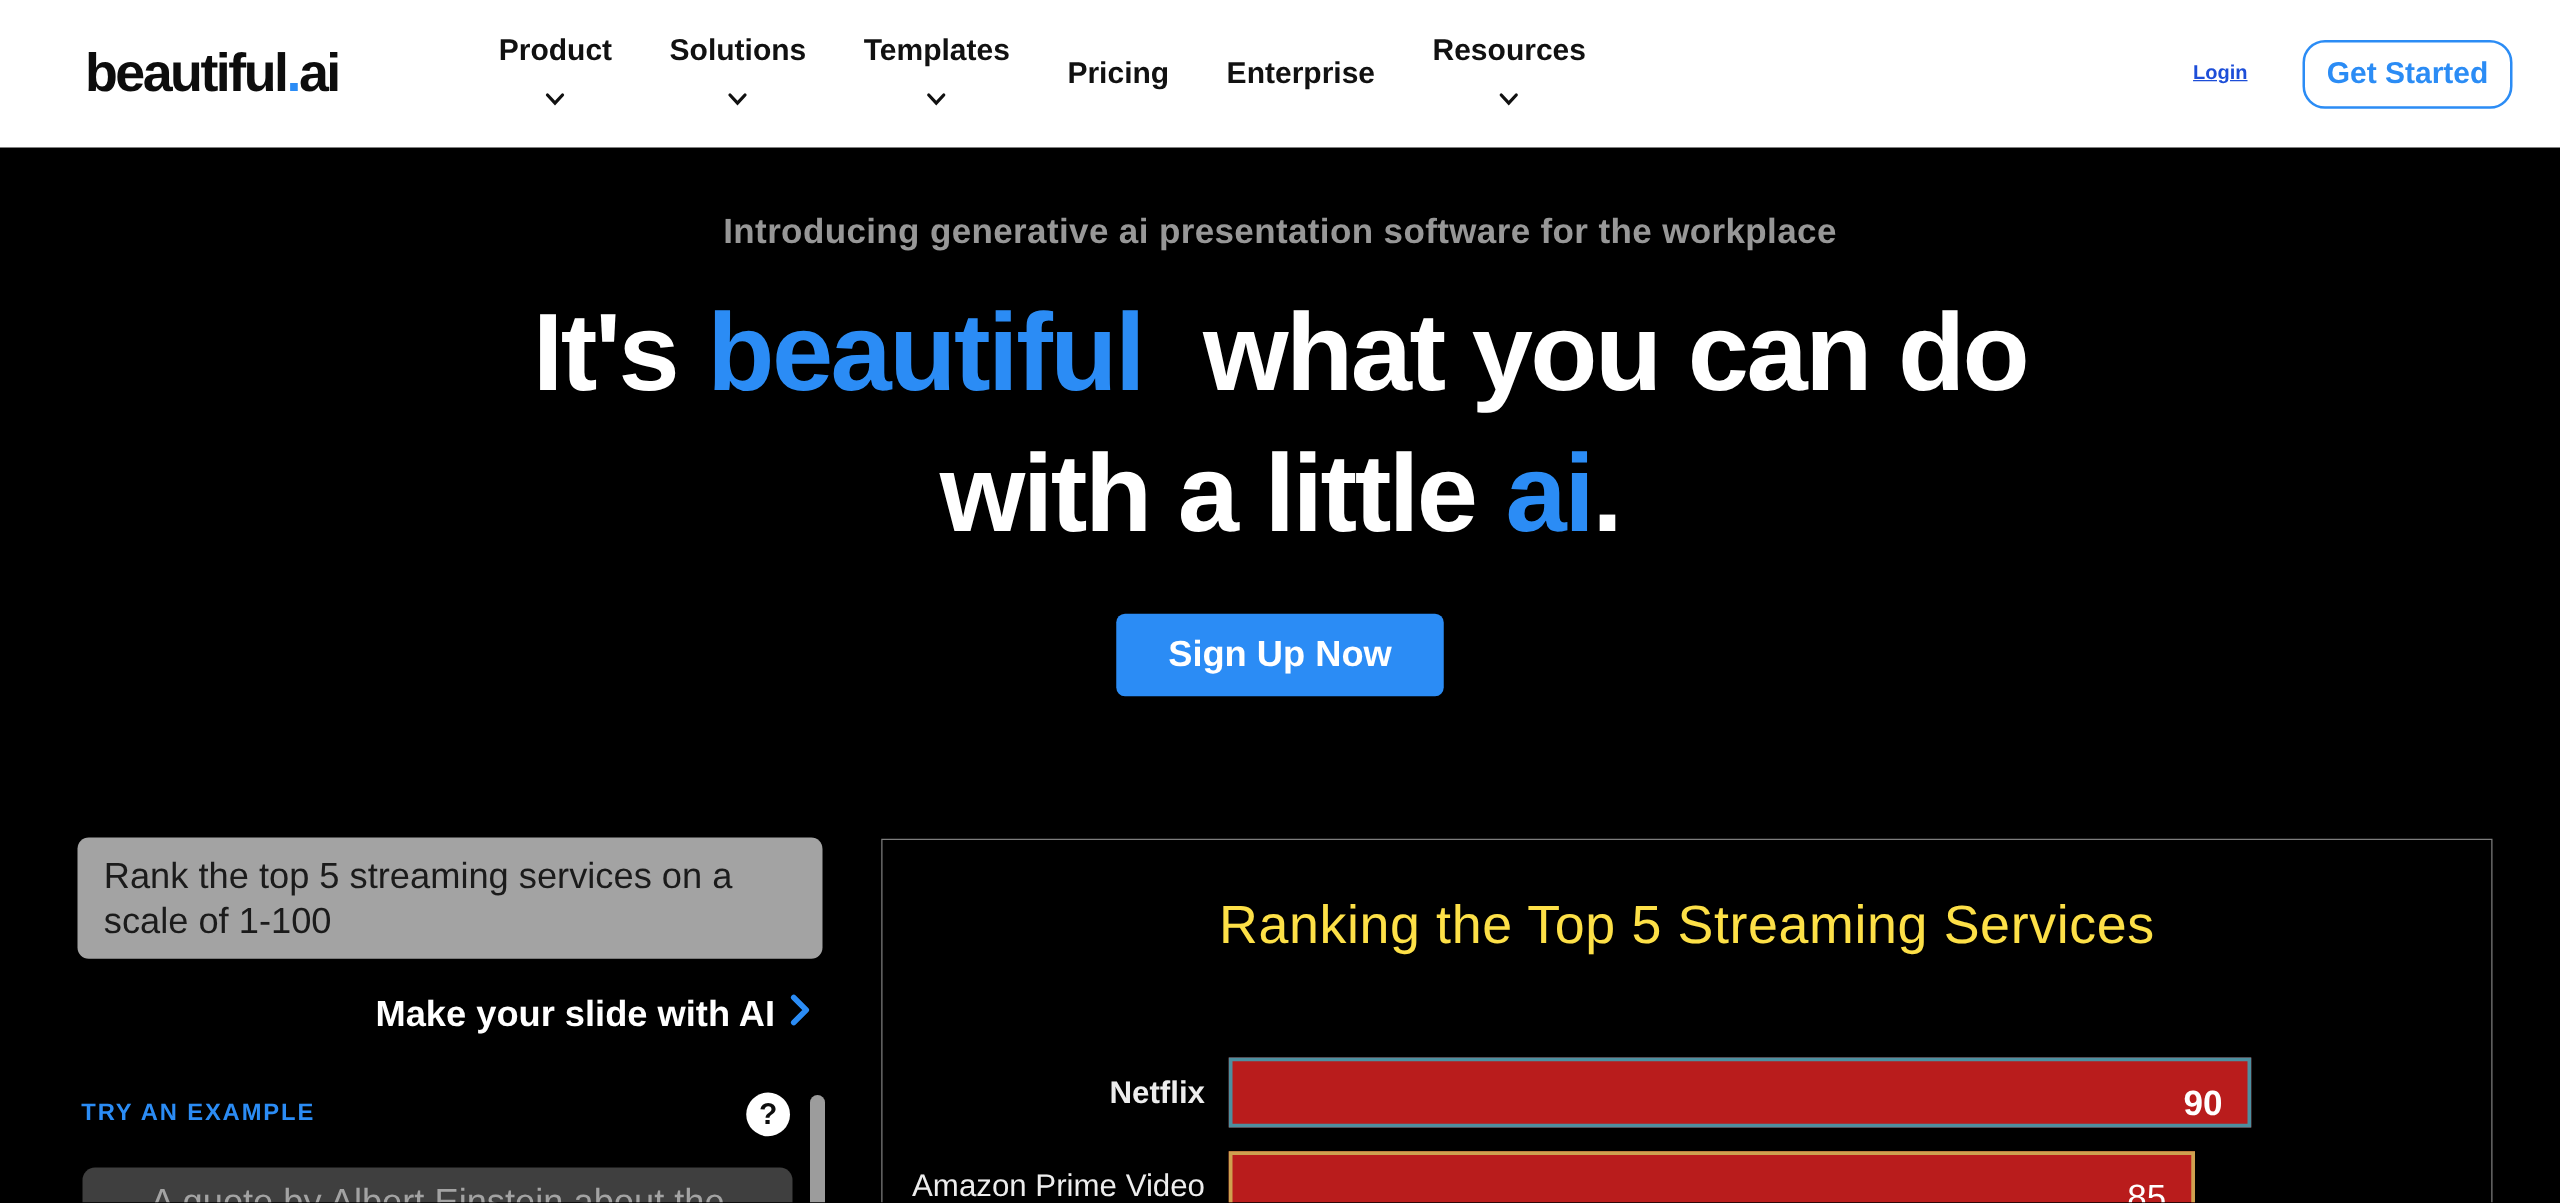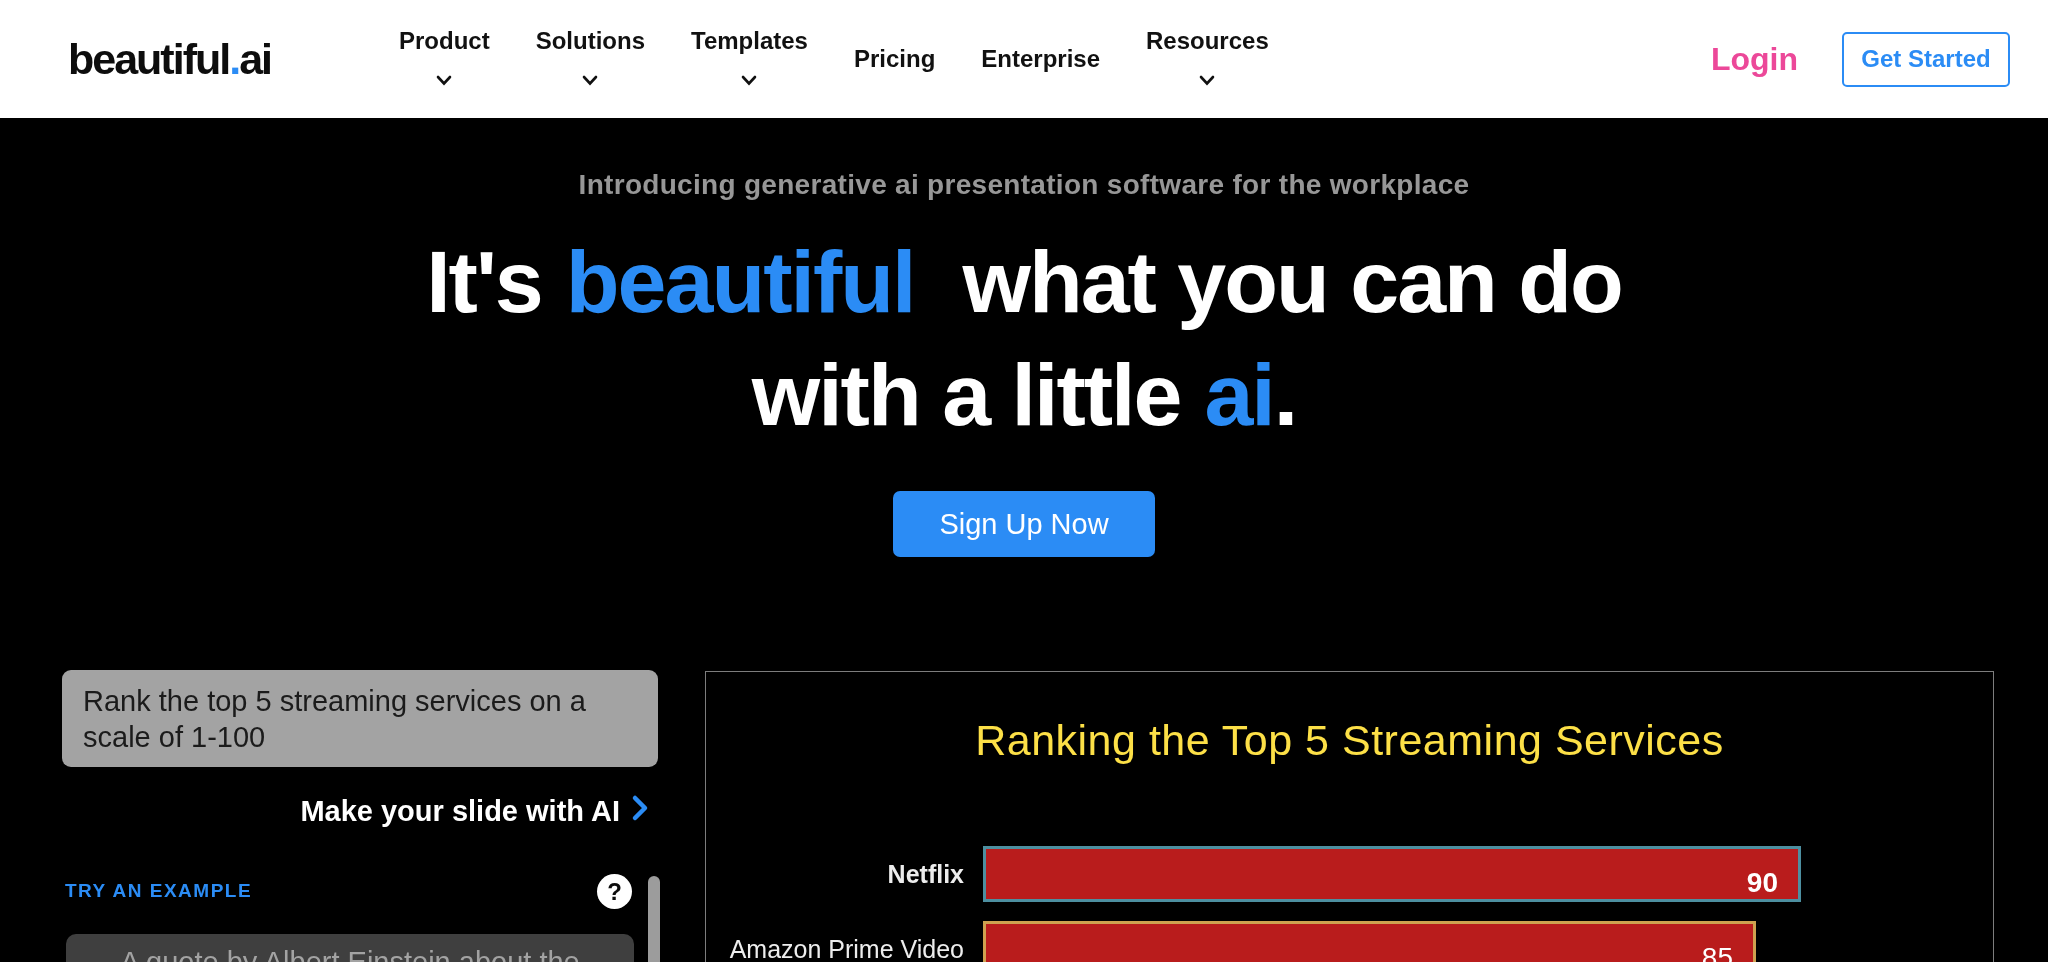--- a/index.html
+++ b/index.html
@@ -17,41 +17,41 @@
   }
   .logo { font-size:43px; font-weight:700; letter-spacing:-2px; color:#0d0d0d; cursor:pointer; }
   .logo .dot { color:var(--accent); }
   .nav-items { display:flex; align-items:center; gap:46px; margin-left:128px; }
   .nav-item {
     display:flex; align-items:center; gap:9px; font-size:24px; font-weight:700;
     color:#111; cursor:pointer; white-space:nowrap;flex-direction:column;
   }
   .nav-item svg { margin-top:3px; }
   .topnav-right { margin-left:auto; display:flex; align-items:center; gap:44px; }
-  .login { font-size:32px; font-weight:700; color:#ec4899; cursor:pointer; }
+  .login { font-size:16px; font-weight:700; color:#1d4ed8; cursor:pointer;text-decoration:underline; }
   .get-started {
-    width:168px; height:55px; border:2px solid var(--accent); border-radius:5px;
+    width:168px; height:55px; border:2px solid var(--accent); border-radius:18px;
     background:#fff; color:var(--accent); font-size:24px; font-weight:700;
     display:flex; align-items:center; justify-content:center; cursor:pointer;
     font-family:"Liberation Sans", sans-serif;
   }
 
   
   .hero { position:absolute; top:118px; left:0; width:2048px; text-align:center; }
   .eyebrow { margin-top:51px; font-size:28px; font-weight:700; letter-spacing:.3px; color:#979797; }
   .headline {
     margin-top:24px; font-size:88px; line-height:113px; font-weight:700;
     letter-spacing:-2px; color:#fff;
   }
   .headline .blue { color:var(--accent); }
   .sp-s { margin-left:24px; }
   .sp-w { margin-left:48px; }
   .signup-btn {
     margin-top:40px; width:262px; height:66px; border:none; border-radius:7px;
-    background:var(--accent); color:#fff; font-size:29px; font-weight:400;
+    background:var(--accent); color:#fff; font-size:29px; font-weight:700;
     display:inline-flex; align-items:center; justify-content:center; cursor:pointer;
     font-family:"Liberation Sans", sans-serif;
   }
 
   
   .prompt-panel { position:absolute; left:62px; top:670px; width:596px; height:292px; }
   .prompt-card {
     width:596px; height:97px; background:#a3a3a3; border-radius:9px;
     padding:13px 21px; font-size:29px; line-height:36px; color:#1b1b1b; cursor:text;
   }

